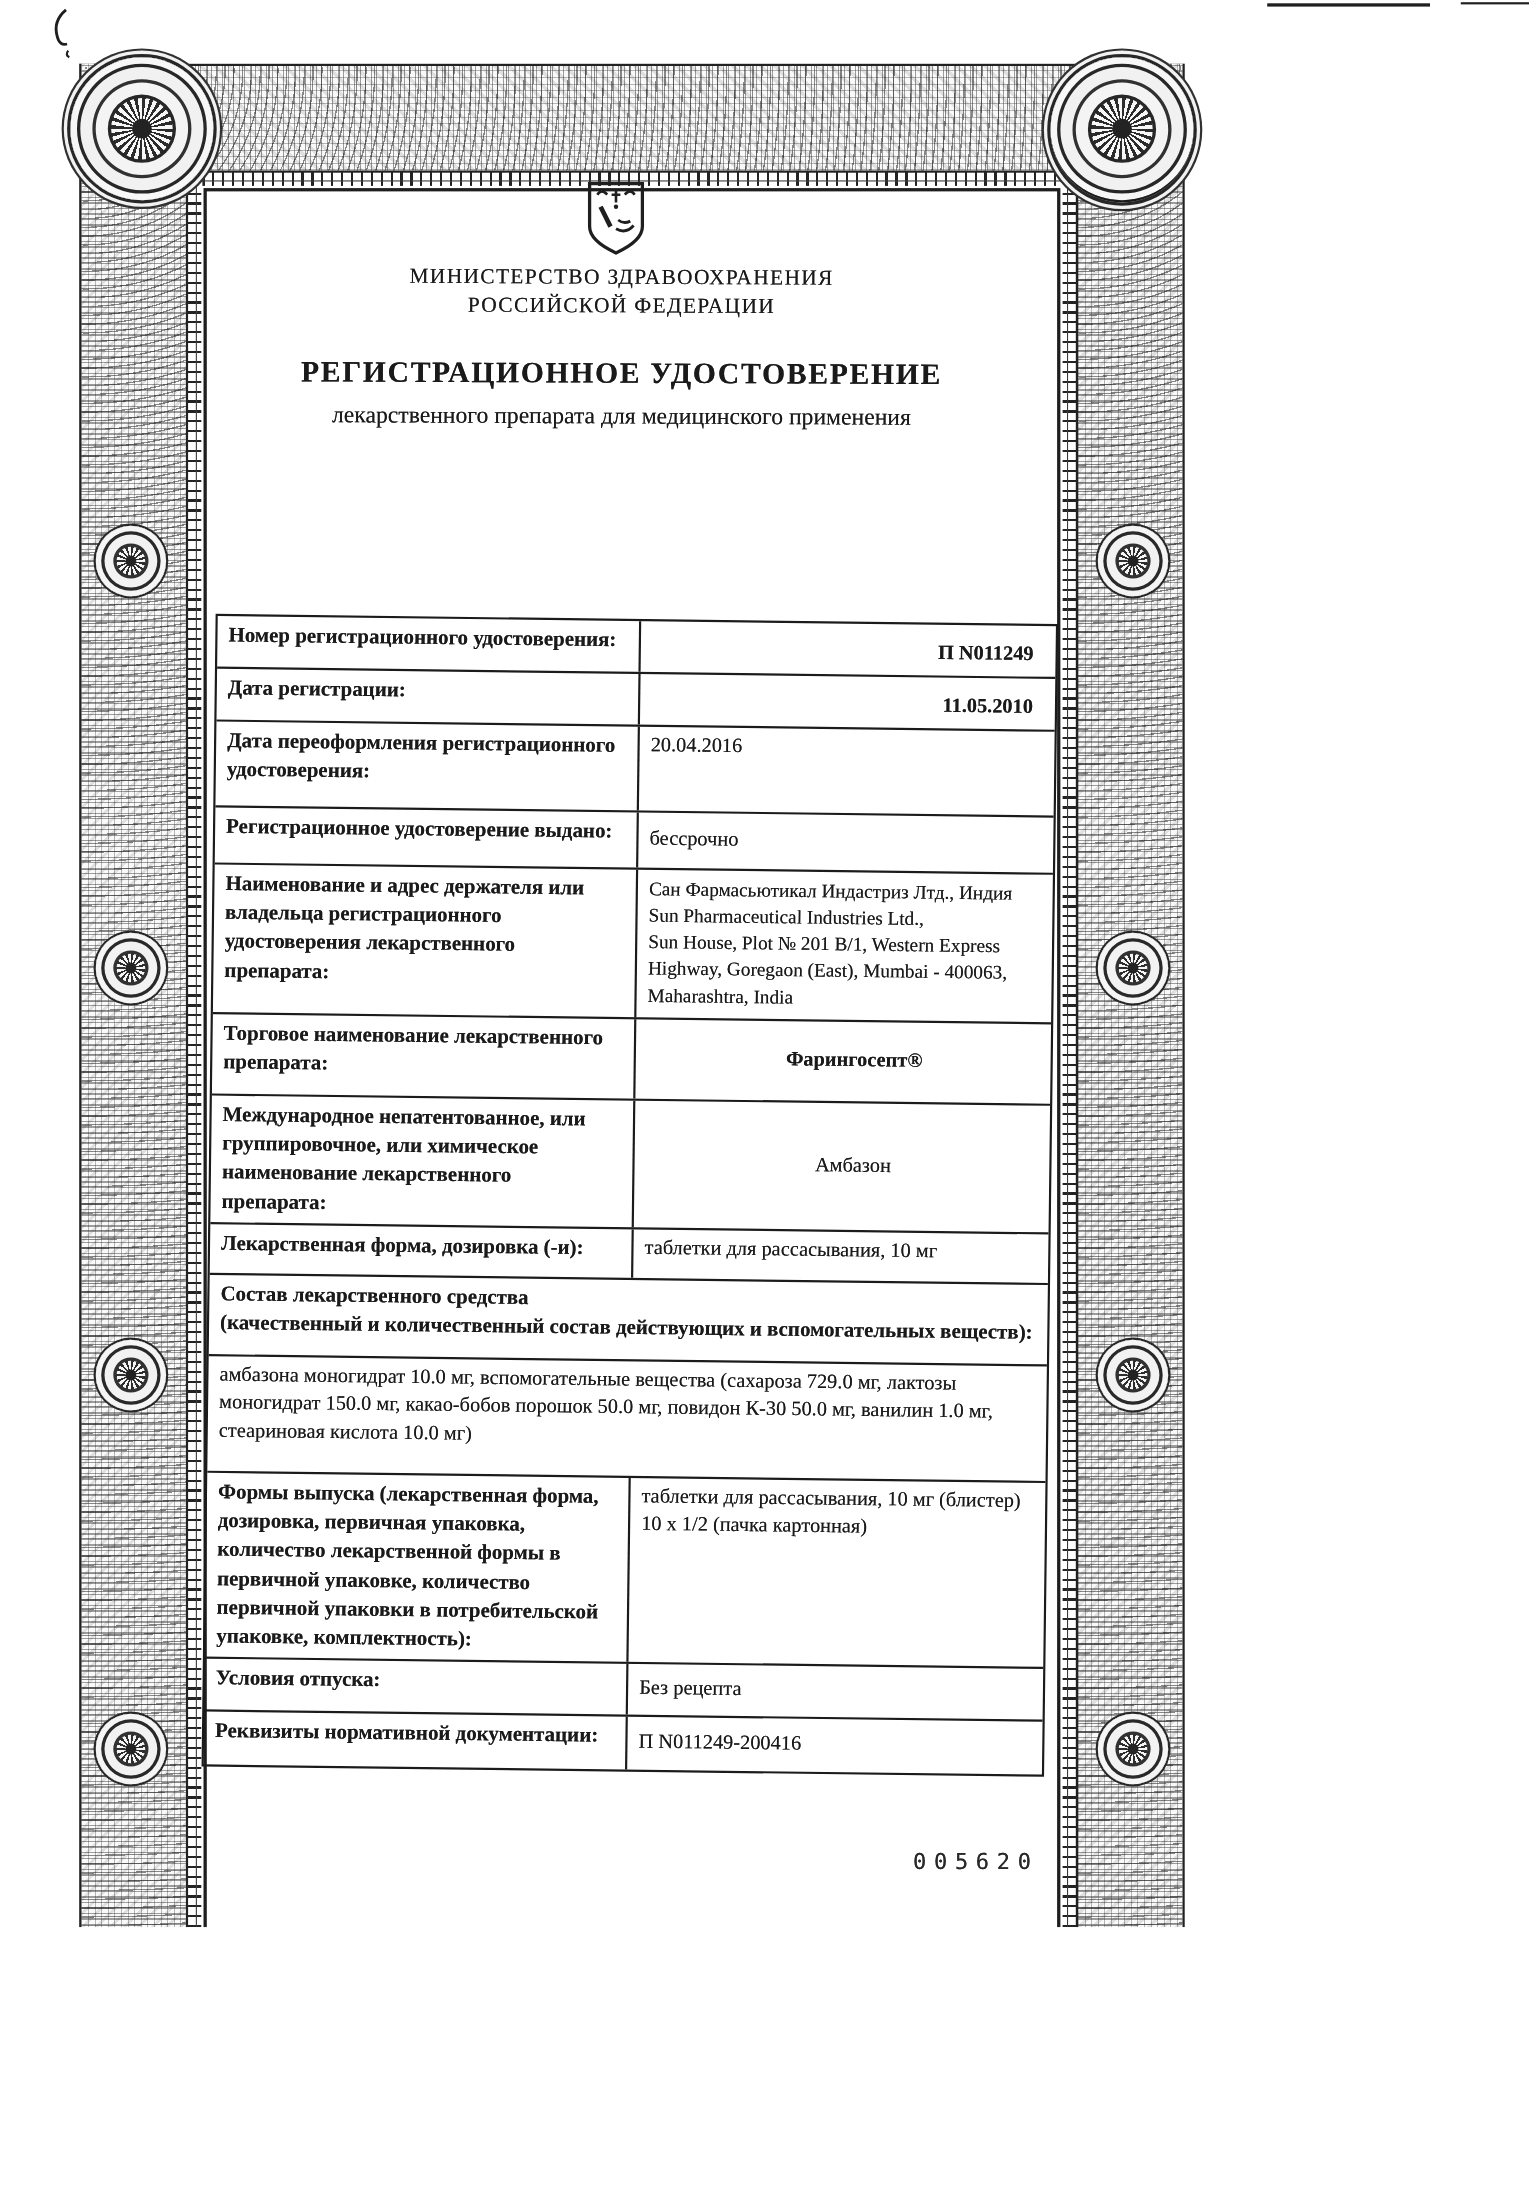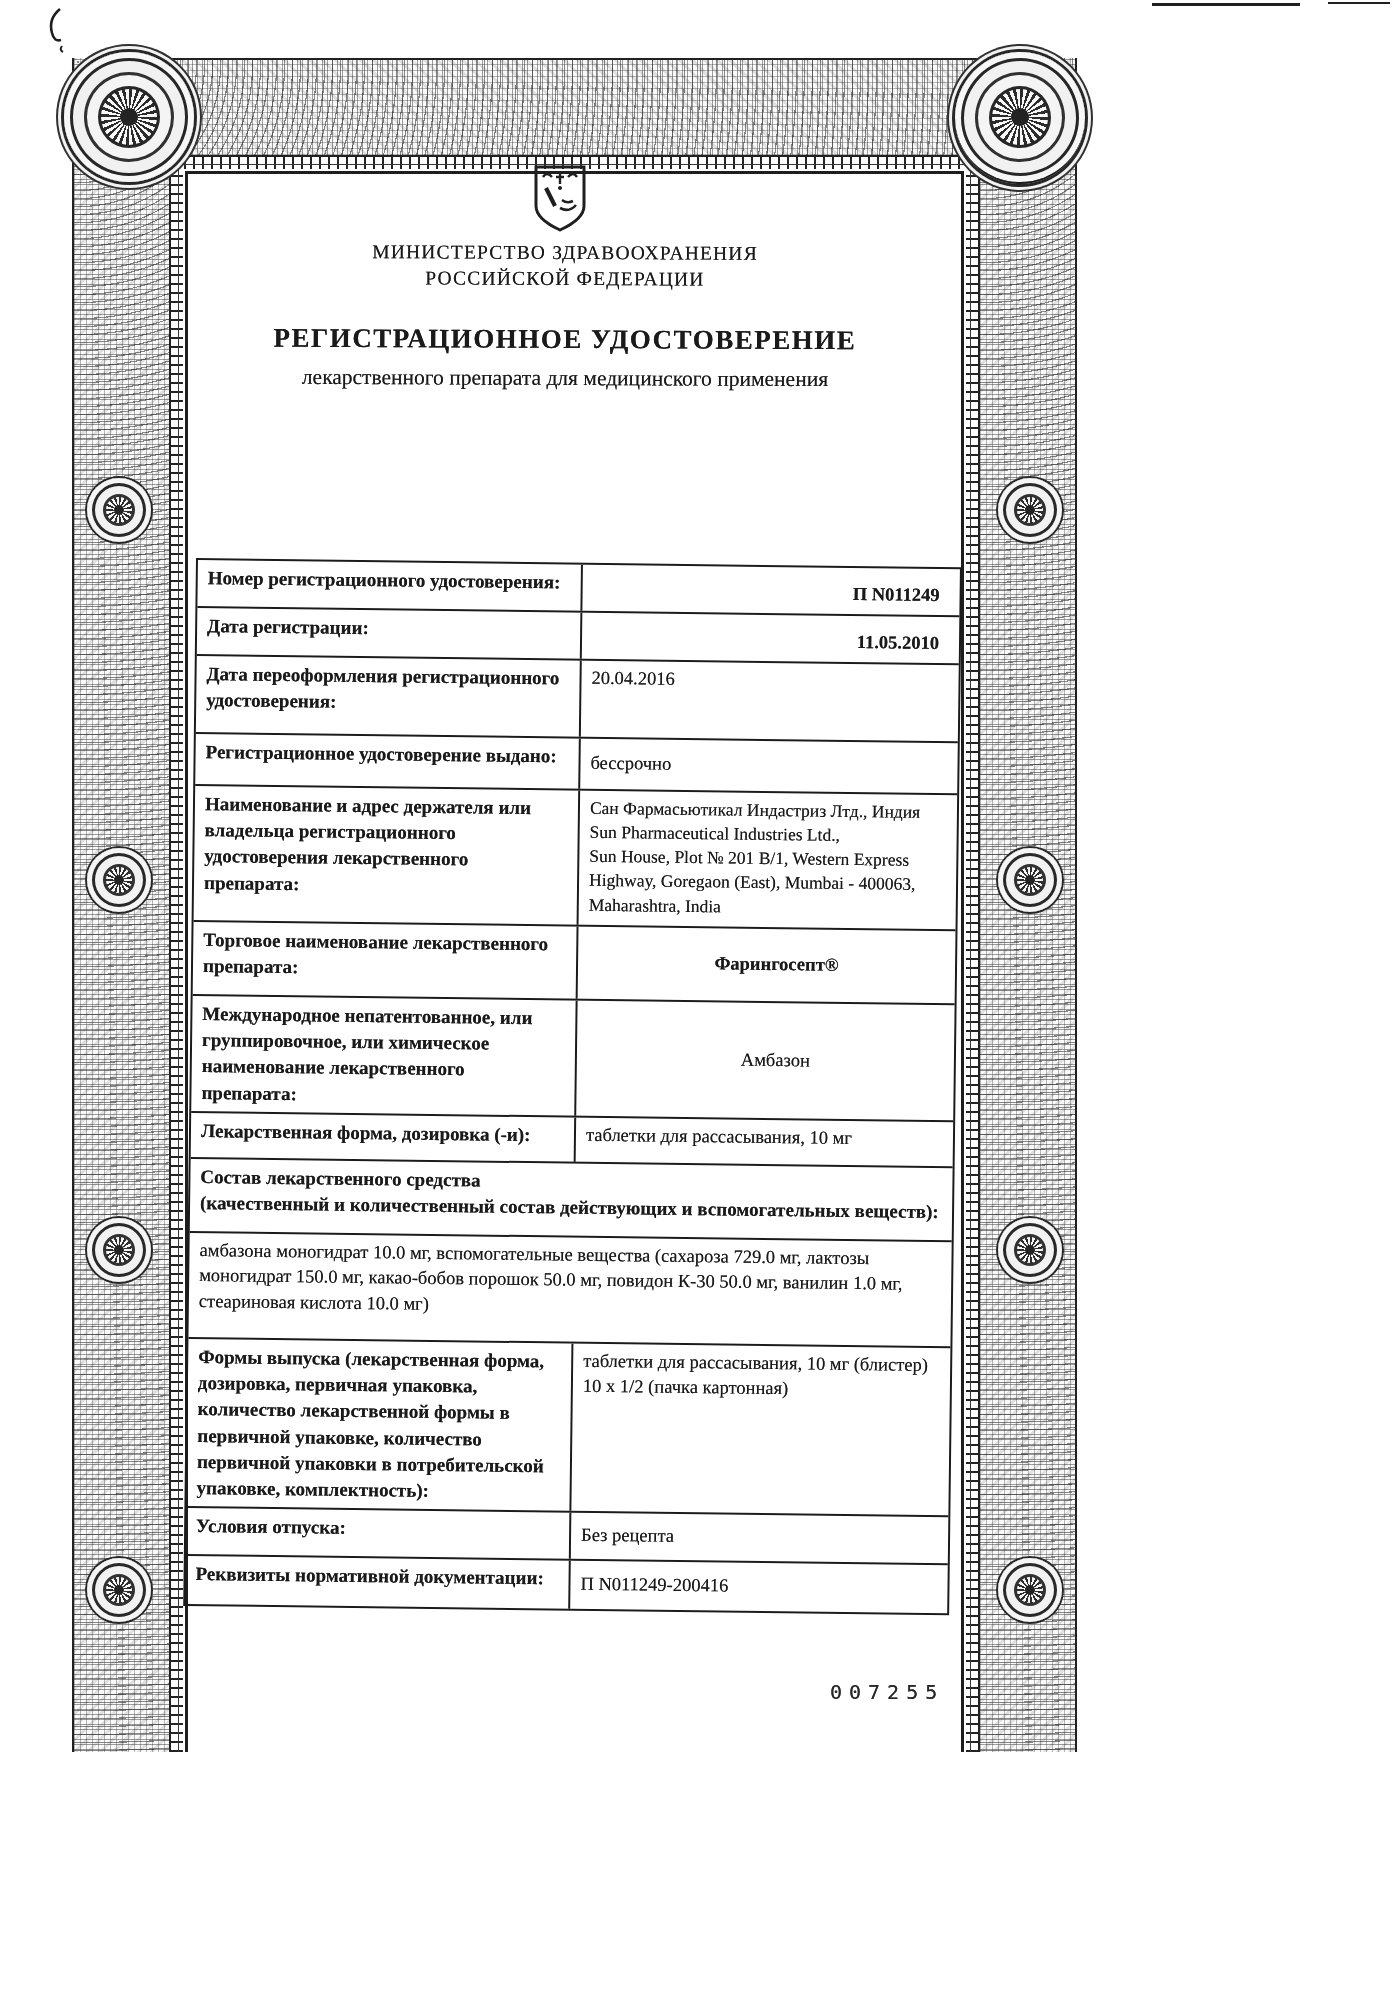--- a/index.html
+++ b/index.html
@@ -206,16 +206,16 @@
       <div class="tr r12">
         <div class="td label">Условия отпуска:</div>
         <div class="td value v-ml">Без рецепта</div>
       </div>
       <div class="tr r13">
         <div class="td label">Реквизиты нормативной документации:</div>
         <div class="td value v-ml">П N011249-200416</div>
       </div>
     </div>
 
-    <div class="serial">007255</div>
+    <div class="serial">005620</div>
 
   </div>
 </div>
 
 </body></html>

